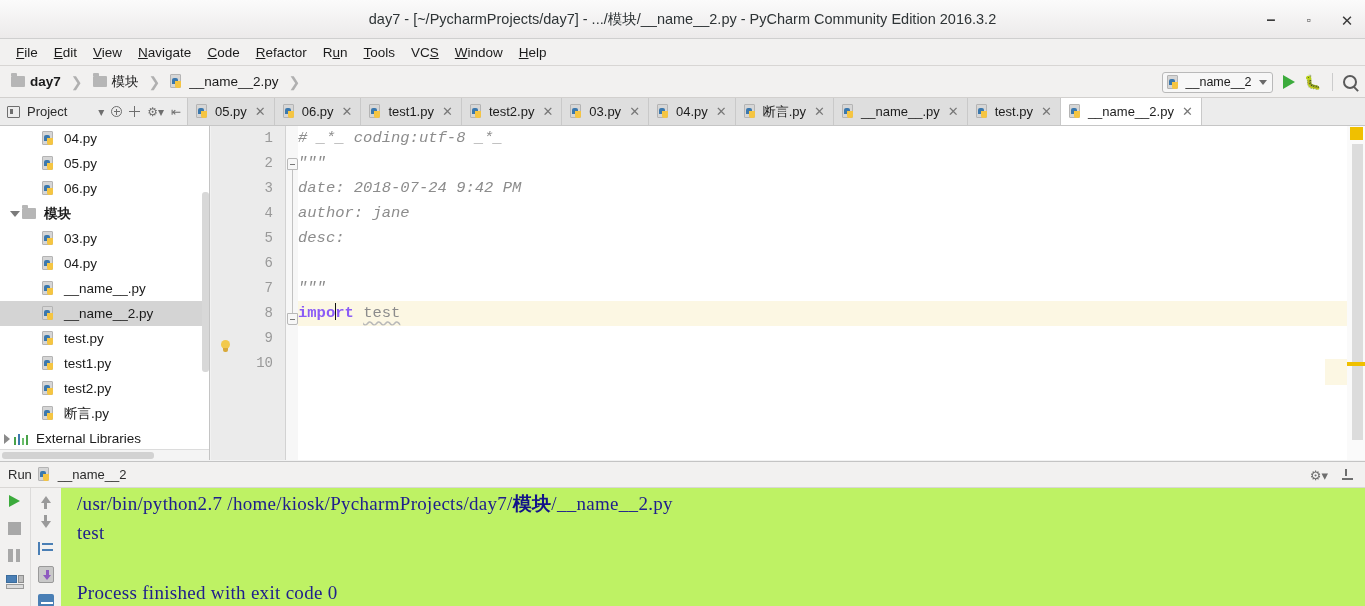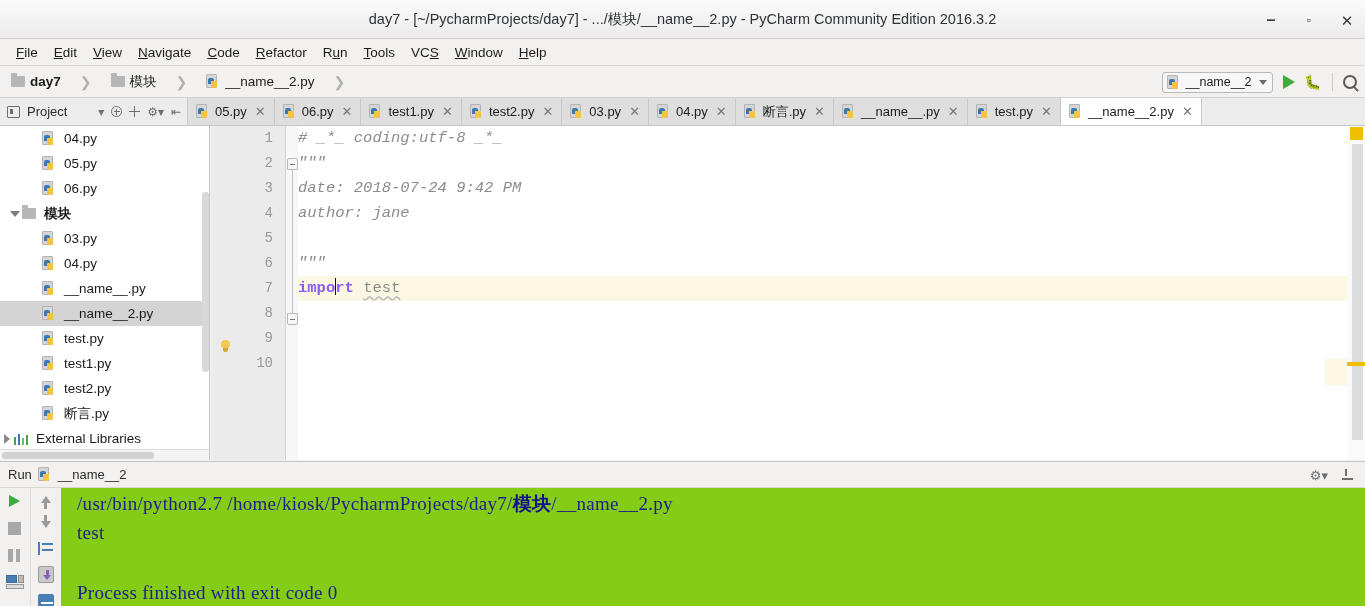--- a/index.html
+++ b/index.html
@@ -41,21 +41,21 @@
     padding: 3px 8px; font-size: 13.5px; color: #1c1c1c; cursor: default;
   }
   .menu-item u { text-decoration: underline; }
 
   
   .navbar {
     position: absolute; left: 0; top: 66px; width: 1365px; height: 32px;
     background: #f2f1f0; border-bottom: 1px solid #d2d0ce;
     display: flex; align-items: center;
   }
-  .crumbs { display: flex; align-items: center; padding-left: 9px; gap: 13px; }
+  .crumbs { display: flex; align-items: center; padding-left: 9px; gap: 4px; }
   .crumb { display: flex; align-items: center; gap: 5px; padding: 0 2px; cursor: default; }
   .crumb-label { font-size: 13.5px; color: #1b1b1b; }
   .crumb-label.bold { font-weight: bold; }
   .crumb-sep { color: #b0b0b0; font-size: 14px; margin: 0 4px; }
   .folder-ico {
     width: 14px; height: 11px; background: #b6b6b6; border-radius: 1px; position: relative;
   }
   .folder-ico:before {
     content:""; position:absolute; left:0; top:-3px; width:6px; height:3px; background:#b6b6b6; border-radius:1px 1px 0 0;
   }
@@ -241,21 +241,21 @@
   .ico-scrollend:after { content:""; position:absolute; left:4px; top:8px; width:0; height:0;
       border-left:4.5px solid transparent; border-right:4.5px solid transparent; border-top:5px solid #8e5bbf; }
   .ico-console { width:18px; height:15px; position:relative; }
   .ico-console .c1 { position:absolute; left:0; top:0; width:11px; height:8px; background:#4a7fb5; border:1px solid #3b6c9c; }
   .ico-console .c2 { position:absolute; left:12px; top:0; width:6px; height:8px; background:#bdbdbd; border:1px solid #8e8e8e; }
   .ico-console .c3 { position:absolute; left:0; top:9px; width:18px; height:5px; background:#dcdcdc; border:1px solid #9a9a9a; }
   .ico-term { width:18px; height:13px; background:#4a7fb5; border-radius:2px; position:relative; }
   .ico-term:after { content:""; position:absolute; left:3px; top:8px; width:12px; height:2px; background:#ffffff; }
 
   .console {
-    position: absolute; left: 61px; top: 26px; right: 0; height: 119px; background: #84cc16; overflow: hidden;
+    position: absolute; left: 61px; top: 26px; right: 0; height: 119px; background: #bef264; overflow: hidden;
   }
   .console-line {
     font-family: "Liberation Serif", serif; font-size: 19px; color: #20208c;
     white-space: pre; padding-left: 16px; height: 30px; line-height: 30px; letter-spacing: 0.3px;
   }
   .cjk-bold { font-family: "DejaVu Sans", sans-serif; font-weight: bold; color: #12128a; }
   .watermark {
     position: absolute; right: 8px; bottom: 4px;
     font-family: "Liberation Serif", serif; font-size: 17px; color: #e2e2e2; white-space: nowrap;
   }
@@ -609,20 +609,21 @@
     <div class="fold-col">
       <div class="fold-mark top" style="top:32px;"></div>
       <div class="fold-line" style="top:44px;height:143px;"></div>
       <div class="fold-mark bot" style="top:187px;"></div>
     </div>
     <div class="code-area" id="code">
         <div class="code-line"><span class="cmt"># _*_ coding:utf-8 _*_</span></div>
         <div class="code-line"><span class="cmt">"""</span></div>
         <div class="code-line"><span class="cmt">date: 2018-07-24 9:42 PM</span></div>
         <div class="code-line"><span class="cmt">author: jane</span></div>
+        <div class="code-line"><span class="cmt">desc:</span></div>
         <div class="code-line"><span class="cmt"></span></div>
         <div class="code-line"><span class="cmt">"""</span></div>
         <div class="code-line highlight"><span class="kw">impo</span><span class="caret"></span><span class="kw">rt </span><span class="ident-warn">test</span></div>
       </div>
     <div class="bulb">
       <span class="glass"></span>
         <span class="base"></span>
     </div>
     <div class="stripe-band"></div>
     <div class="err-stripe">

